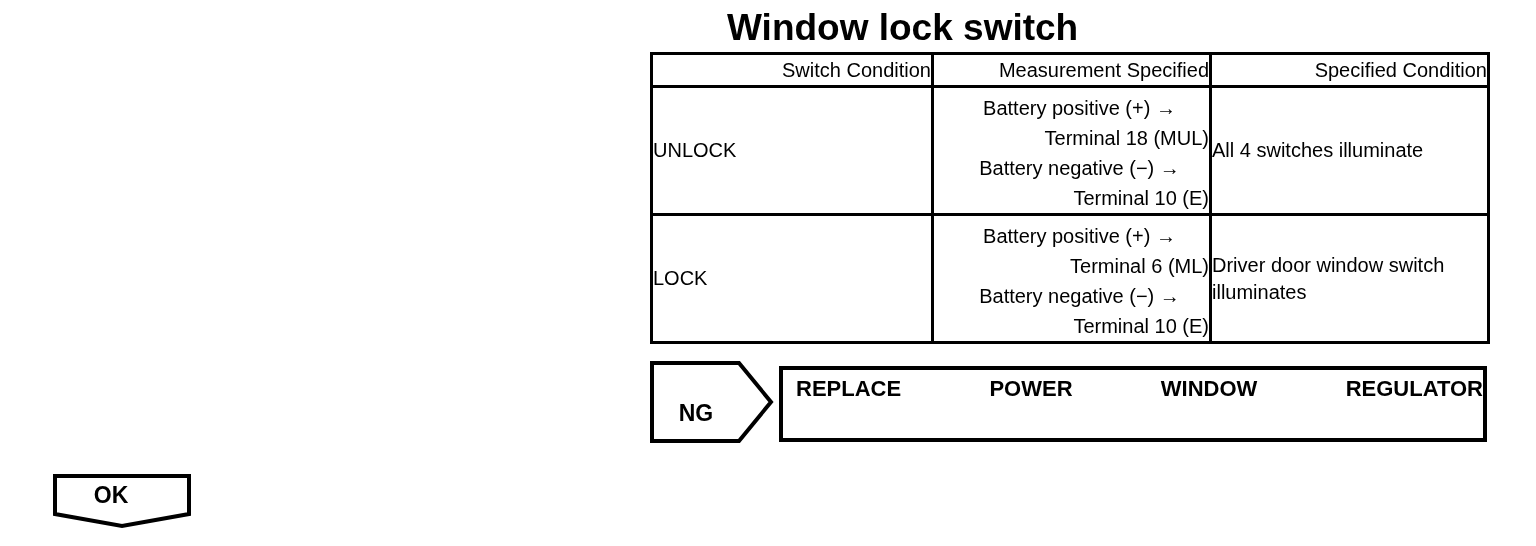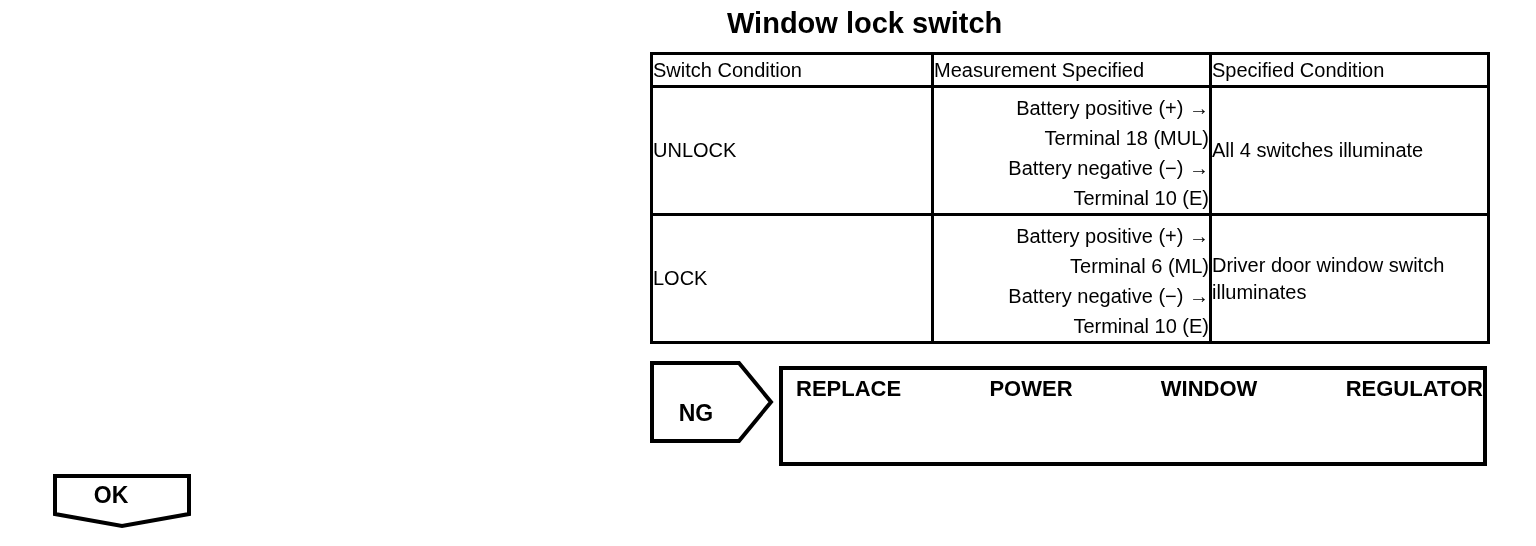--- a/index.html
+++ b/index.html
@@ -15,21 +15,21 @@
     font-family: "Liberation Sans", sans-serif;
     color: #000000;
     overflow: hidden;
   }
 
   
   .page-title {
     position: absolute;
     left: 727px;
     top: 7px;
-    font-size: 29px;
+    font-size: 37px;
     font-weight: bold;
     white-space: nowrap;
   }
 
   
   .spec-table {
     position: absolute;
     left: 650px;
     top: 52px;
     width: 837px;
@@ -39,37 +39,37 @@
   }
   .spec-table th, .spec-table td {
     border: 3px solid #000000;
     padding: 0;
     font-weight: normal;
     background: #ffffff;
   }
   .spec-table th {
     height: 30px;
     font-size: 20px;
-    text-align: left;
+    text-align: right;
     vertical-align: middle;
   }
   .row-1 td { height: 125px; }
   .row-2 td { height: 123px; }
   .cell-switch {
     text-align: left;
     vertical-align: middle;
     font-size: 20px;
   }
   .cell-measure {
     vertical-align: top;
     font-size: 20px;
   }
   .cell-measure .m-lines { padding-top: 5px; }
   .m-line { line-height: 30px; white-space: nowrap; }
-  .m-line.left  { text-align: right;  padding-left: 16px; }
+  .m-line.left  { text-align: center;  padding-left: 16px; }
   .m-line.right { text-align: right; }
   .cell-spec {
     vertical-align: middle;
     font-size: 20px;
     line-height: 27px;
     padding-left: 8px;
     padding-right: 6px;
   }
 
   
@@ -90,21 +90,21 @@
     font-size: 23px;
     font-weight: bold;
   }
 
   
   .replace-box {
     position: absolute;
     left: 779px;
     top: 366px;
     width: 708px;
-    height: 100px;
+    height: 76px;
     box-sizing: border-box;
     border: 4px solid #000000;
     padding: 6px 0 0 13px;
     font-size: 22px;
     font-weight: bold;
     line-height: 26px;
   }
   .action-line-1 {
     text-align: justify;
     text-align-last: justify;

